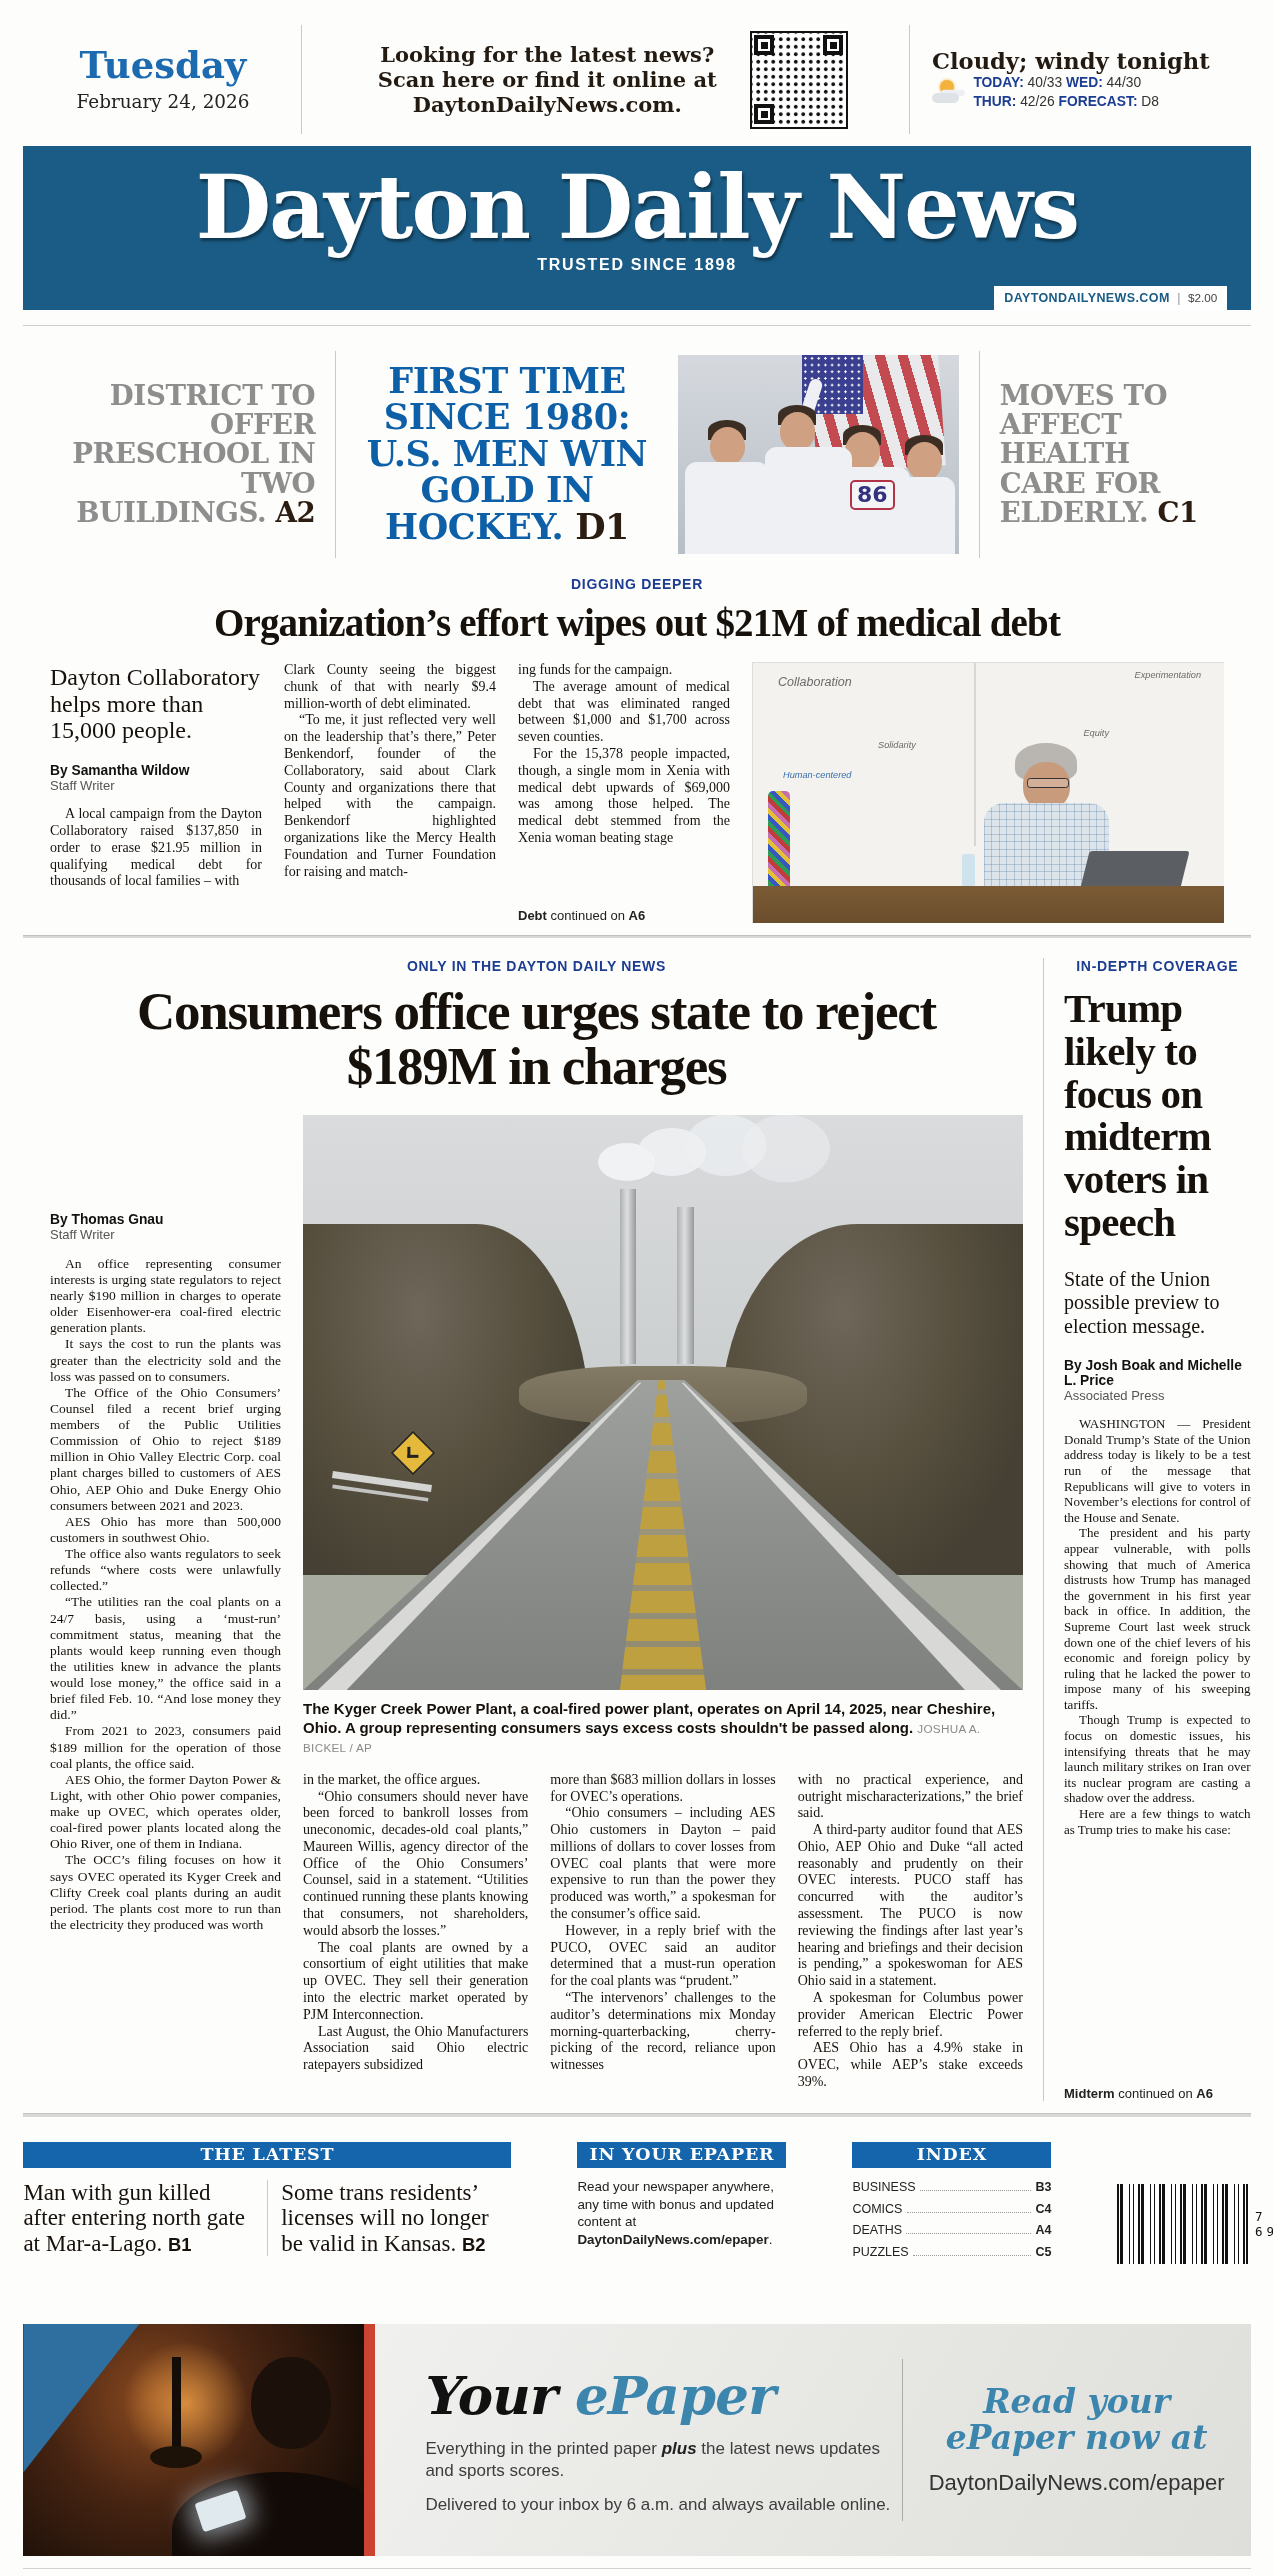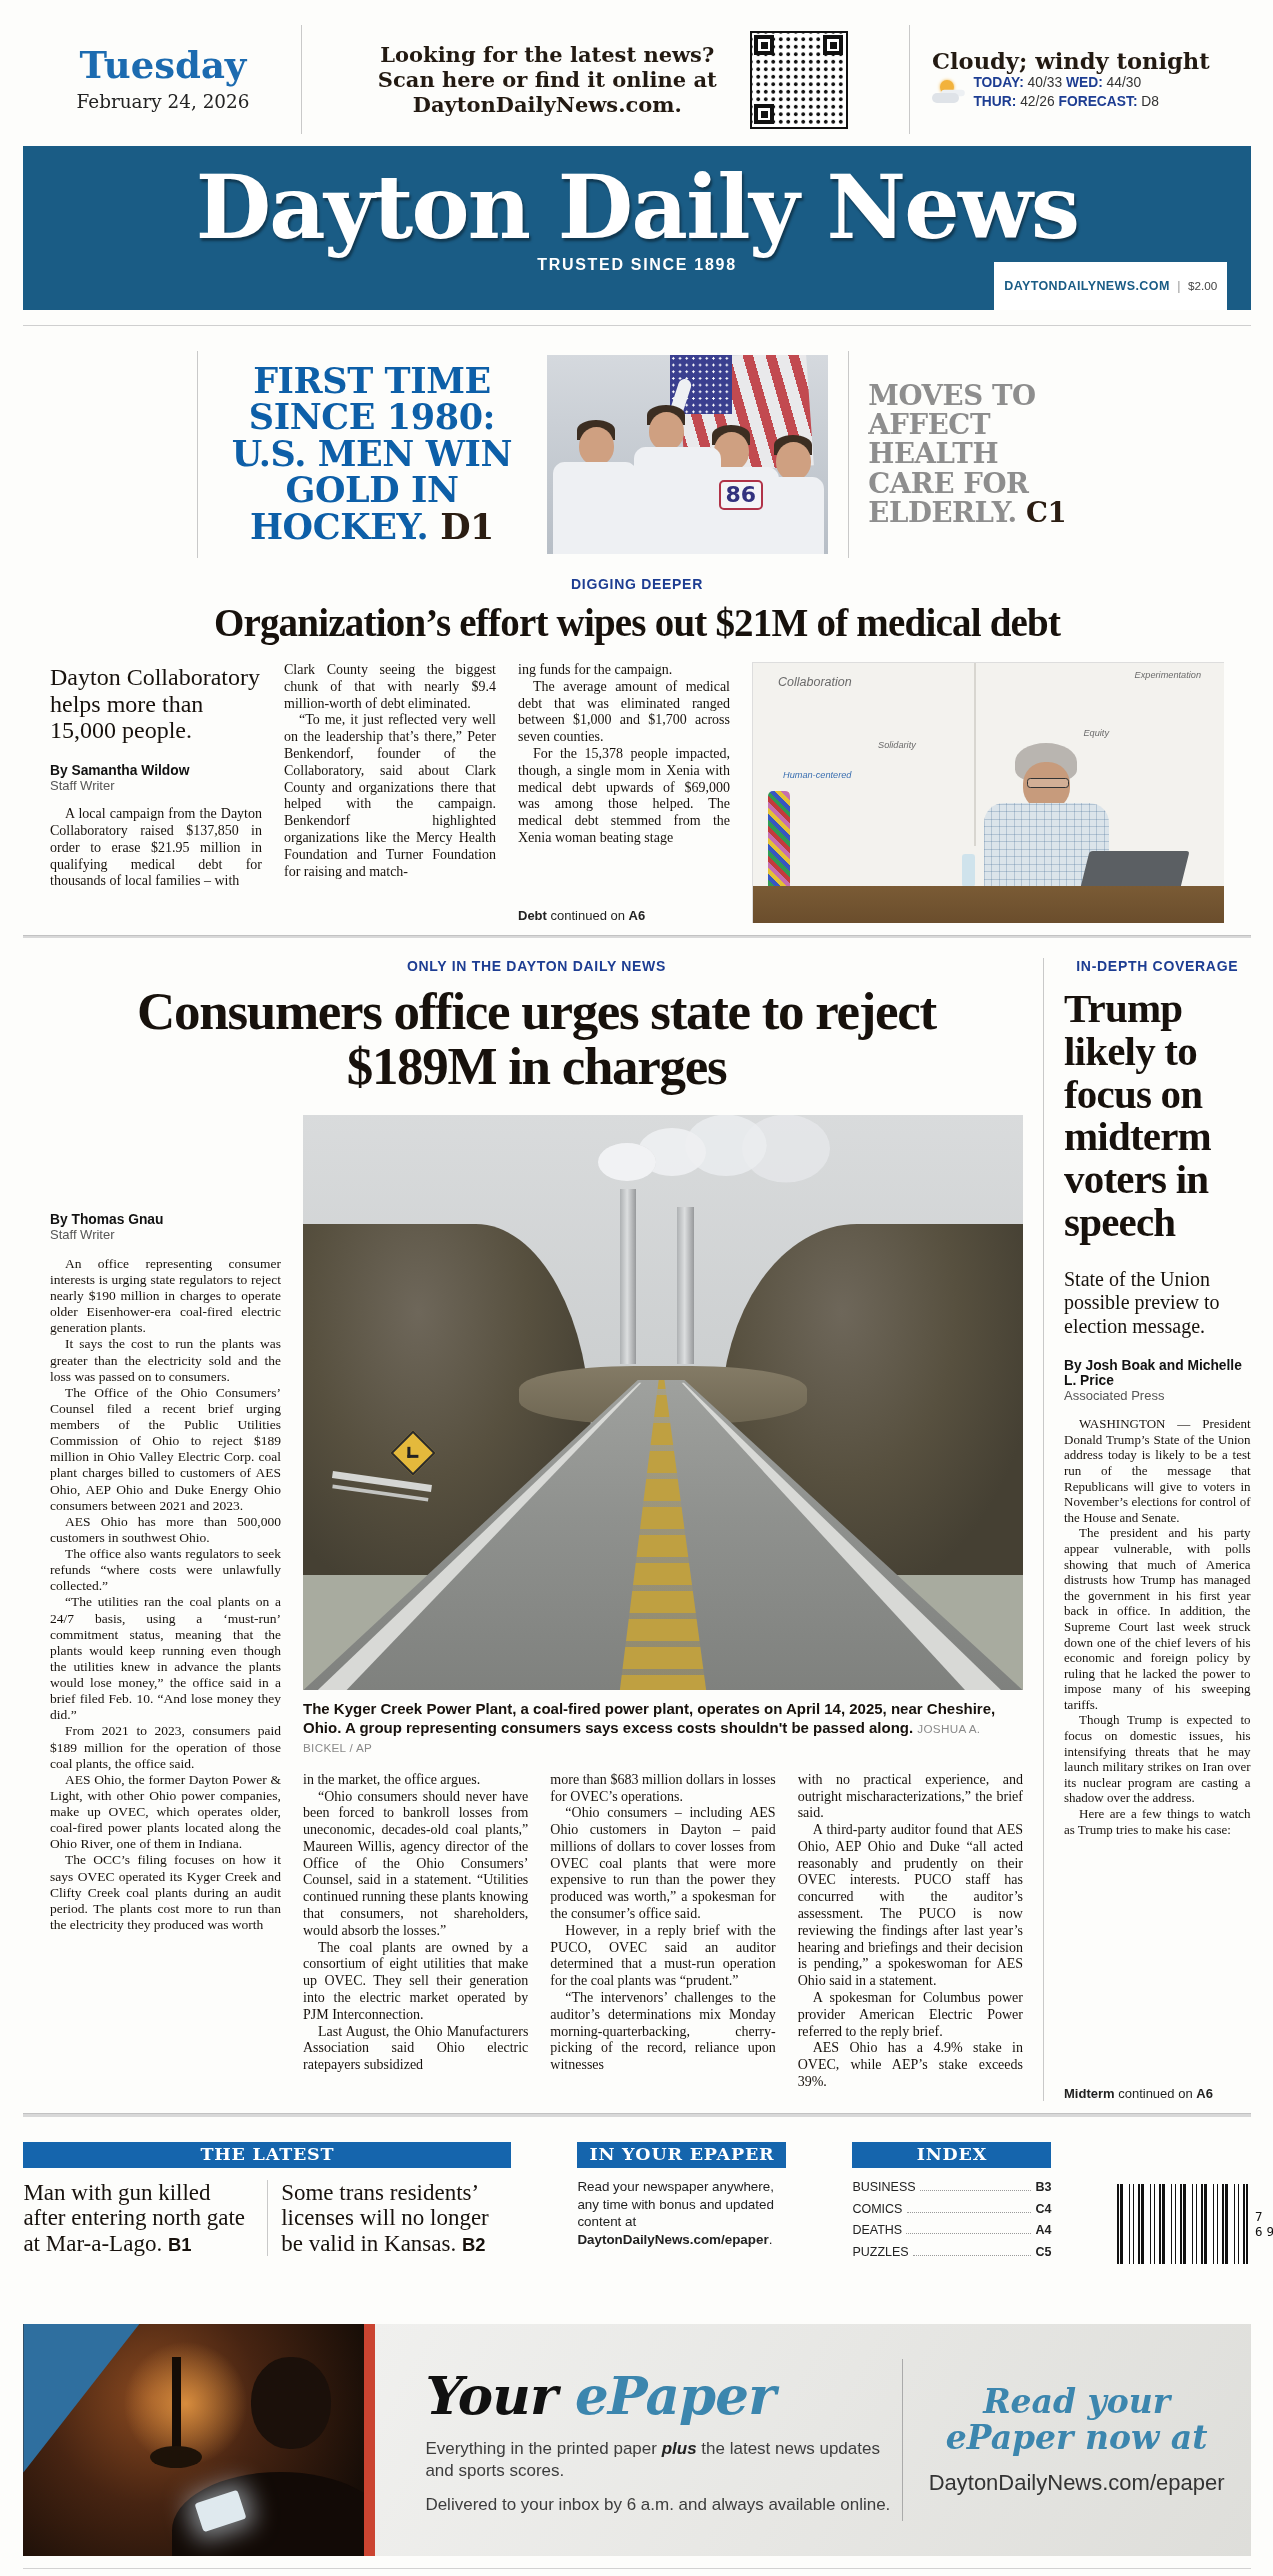--- a/index.html
+++ b/index.html
@@ -29,21 +29,21 @@
   .wicon .sun{position:absolute;top:0;left:8.4px;width:14px;height:14px;border-radius:50%;background:#f2b23c;box-shadow:0 0 3.3px #f2b23c;}
   .wicon .c1{position:absolute;bottom:1.7px;left:0;width:27px;height:10px;border-radius:6.7px;background:#dfe3e8;box-shadow:7.5px -5px 0 -1.7px #edf0f3;}
   .weather-lines{font-size:13.8px;color:#333;line-height:1.35;}
   .weather-lines b{color:#1d3d92;}
 
   
   .banner{position:relative;margin:0 23.4px;height:164px;background:#1a5c85;text-align:center;overflow:hidden;}
   .banner-title{font-family:"DejaVu Serif",serif;font-weight:bold;color:#fff;font-size:87px;line-height:1;
                 padding-top:18.4px;letter-spacing:-1.7px;text-shadow:1.7px 2.5px 2.5px rgba(0,0,0,.4);}
   .banner-tagline{color:#fff;font-weight:bold;font-size:16px;letter-spacing:1.7px;margin-top:5px;}
-  .banner-tab{position:absolute;right:23.4px;bottom:0;background:#fff;padding:17px 10px;font-size:12.5px;display:flex;gap:7.5px;align-items:baseline;}
+  .banner-tab{position:absolute;right:23.4px;bottom:0;background:#fff;padding:5px 10px;font-size:12.5px;display:flex;gap:7.5px;align-items:baseline;}
   .banner-tab .site{font-weight:bold;color:#1a5c85;letter-spacing:0.4px;}
   .banner-tab .sep{color:#999;}
   .banner-tab .price{color:#444;font-size:11.7px;}
 
   
   .teasers{display:flex;align-items:center;gap:20px;padding:13.4px 50px;height:207px;box-sizing:content-box;}
   .slab{font-family:"DejaVu Serif",serif;font-weight:bold;text-transform:uppercase;letter-spacing:-0.4px;}
   .teaser-left{width:251px;text-align:right;font-size:27.6px;line-height:1.06;color:#8e8e8e;}
   .teaser-center{width:309px;text-align:center;font-size:35px;line-height:1.04;color:#0d5fa8;}
   .teaser-right{width:209px;text-align:left;font-size:27.6px;line-height:1.06;color:#8e8e8e;}
@@ -225,20 +225,24 @@
       <span class="site">DAYTONDAILYNEWS.COM</span>
       <span class="sep">|</span>
       <span class="price">$2.00</span>
     </div>
   </div>
 
   <div class="hrule" style="height:0.8px;background:#cfcfcf;border:none;margin-top:15px;"></div>
 
   <section class="teasers">
     <div style="flex:1"></div>
+    <div class="slab teaser-left">
+      <span>DISTRICT TO OFFER PRESCHOOL IN TWO BUILDINGS.</span>
+      <span class="teaser-page">A2</span>
+    </div>
     <div class="vrule"></div>
     <div class="slab teaser-center" style="color:#0d5fa8;">
       <span>FIRST TIME SINCE 1980: U.S. MEN WIN GOLD IN HOCKEY.</span>
       <span class="teaser-page">D1</span>
     </div>
     <div class="hockey">
       <div class="hk-flag"></div>
       <div class="hk-canton"></div>
       <div class="hk-arm" style="left:125px;top:23.4px;"></div>
       <div class="hk-hair" style="left:30px;top:65px;"></div>

